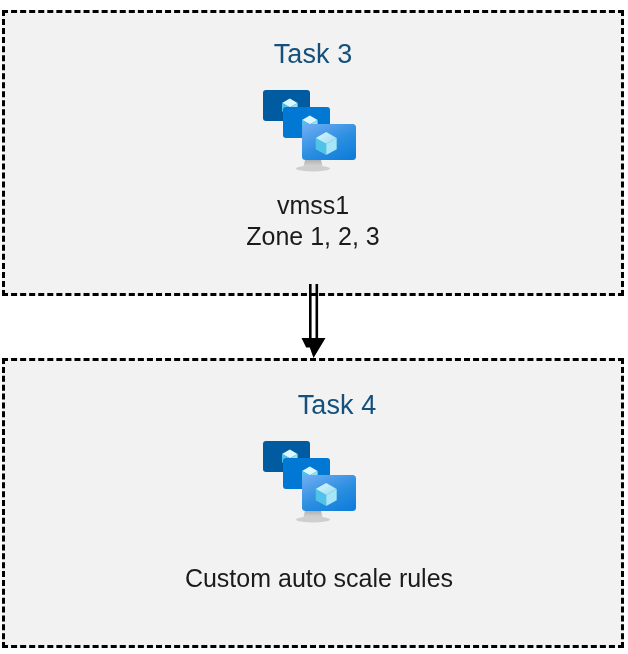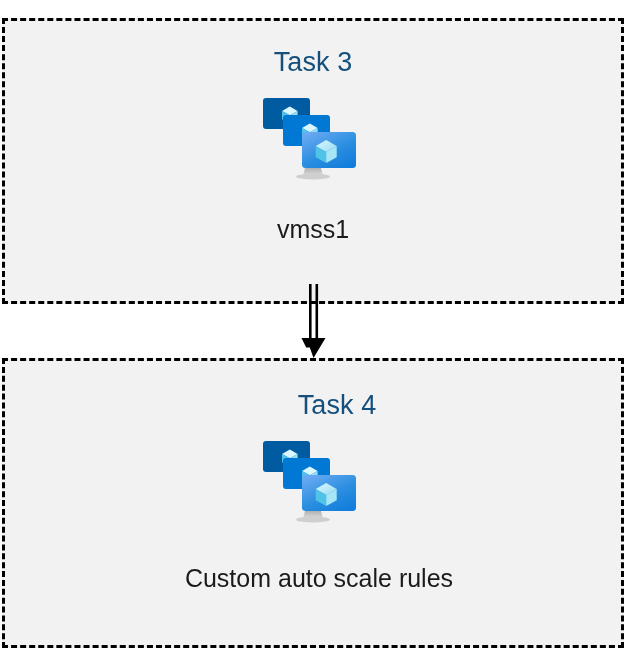--- a/index.html
+++ b/index.html
@@ -29,21 +29,21 @@
     box-sizing: border-box;
     background: #f2f2f2;
     border: 3px dashed #000000;
     display: flex;
     flex-direction: column;
     align-items: center;
   }
 
   #task-box-top {
     left: 2px;
-    top: 18px;
+    top: 10px;
     width: 622px;
     height: 286px;
   }
 
   #task-box-bottom {
     left: 2px;
     top: 358px;
     width: 622px;
     height: 290px;
   }
@@ -73,21 +73,21 @@
   .icon-wrap svg { display: block; width: 112px; height: 100px; }
 
   .caption-block {
     text-align: center;
     color: #1b1b1b;
     font-size: 25px;
     line-height: 31px;
     white-space: nowrap;
   }
 
-  #task-box-top .caption-block { margin-top: 24px; }
+  #task-box-top .caption-block { margin-top: 8px; }
   #task-box-bottom .caption-block { margin-top: 30px; margin-left: 12px; }
 
   .caption-line { display: block; }
 
   
   .connector {
     position: absolute;
     left: 296px;
     top: 284px;
     width: 40px;
@@ -146,20 +146,21 @@
         <g transform="translate(58,50) scale(0.70)">
           <polygon points="16,0 31,8.5 16,17 1,8.5" fill="url(#cubeTopFaceA)"></polygon>
           <polygon points="1,8.5 16,17 16,33 1,24.5" fill="#4fc3e8"></polygon>
           <polygon points="31,8.5 16,17 16,33 31,24.5" fill="#a6e6f7"></polygon>
         </g>
       </svg>
     </div>
 
     <div class="caption-block">
       <span class="caption-line">vmss1</span>
+      <span class="caption-line">Zone 1, 2, 3</span>
     </div>
   </div>
 
   <div class="connector">
     <svg width="40" height="78" viewBox="0 0 40 78" xmlns="http://www.w3.org/2000/svg">
 
       <rect x="13" y="0" width="2.6" height="58" fill="#000000"></rect>
       <rect x="19.5" y="0" width="2.6" height="58" fill="#000000"></rect>
 
       <polygon points="5.5,54 29.5,54 17.5,74 13.8,63.5 10.2,63.5" fill="#000000"></polygon>

